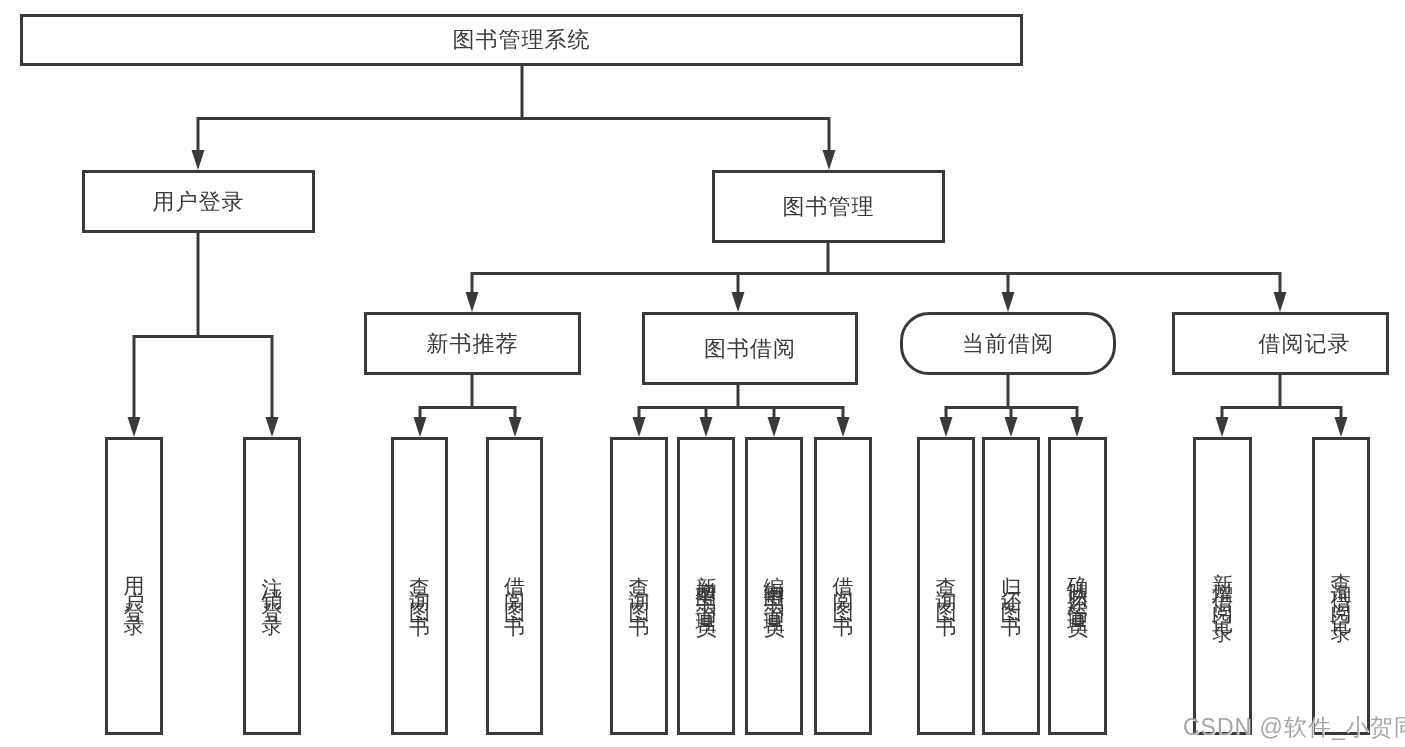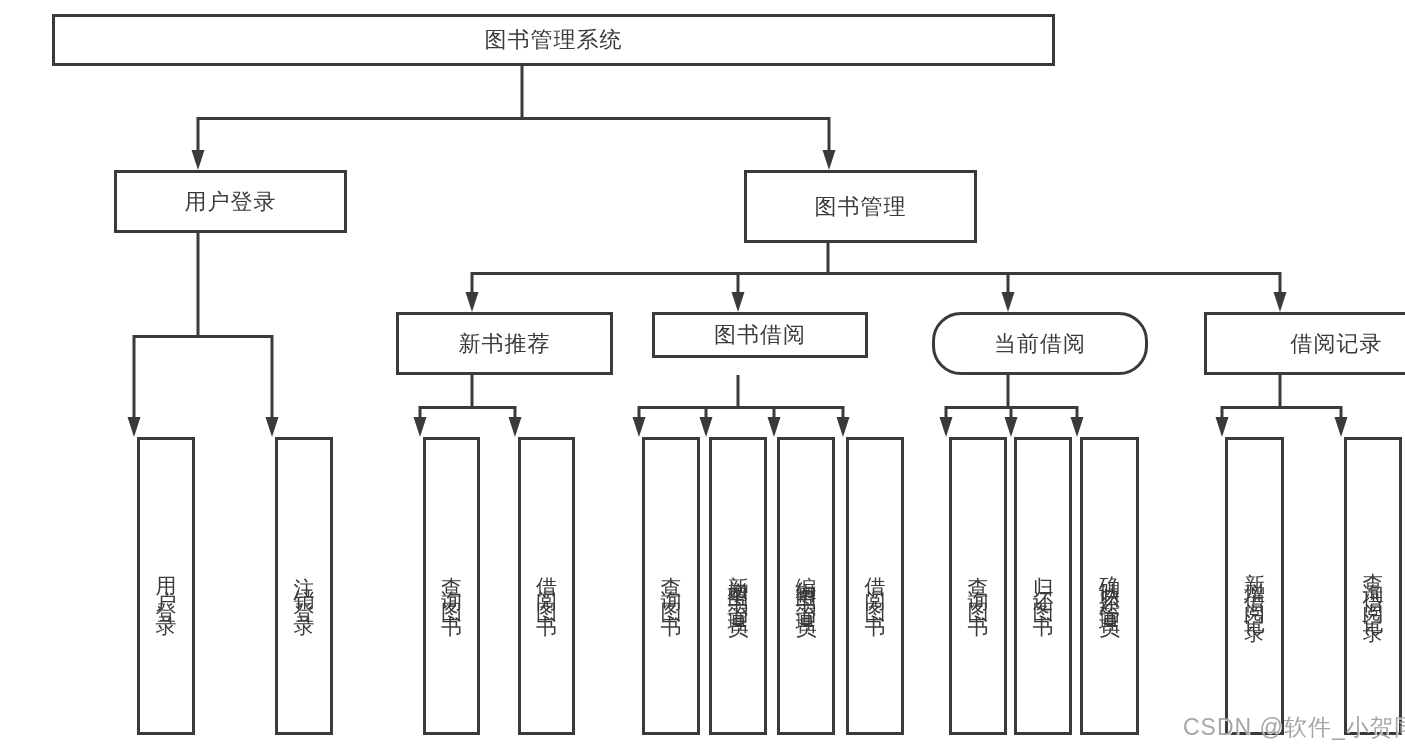--- a/index.html
+++ b/index.html
@@ -17,21 +17,20 @@
     box-sizing:border-box;
     border:3px solid #3a3a3a;
     background:#ffffff;
     display:flex;
     align-items:center;
     justify-content:center;
     font-size:22px;
     letter-spacing:1px;
     z-index:2;
     white-space:nowrap;
-    margin-left:32px;
   }
   .vnode {
     writing-mode:vertical-rl;
     text-orientation:mixed;
     font-size:21px;
     white-space:normal;
   }
   .ls-short { letter-spacing:13px; }
   .ls-med   { letter-spacing:10px; }
   .ls-long  { letter-spacing:6px;  }
@@ -90,21 +89,21 @@
       <polygon points="1334.5,417 1347.5,417 1341,437"></polygon>
     </g>
   </svg>
 
   <div class="node" style="left:20px; top:14px; width:1003px; height:52px;">图书管理系统</div>
 
   <div class="node" style="left:82px; top:170px; width:233px; height:63px;">用户登录</div>
   <div class="node" style="left:712px; top:170px; width:233px; height:73px;">图书管理</div>
 
   <div class="node" style="left:364px; top:312px; width:217px; height:63px;text-align:right;">新书推荐</div>
-  <div class="node" style="left:620px; top:312px; width:216px; height:46px;">图书借阅</div>
+  <div class="node" style="left:642px; top:312px; width:216px; height:73px;">图书借阅</div>
   <div class="node" style="left:900px; top:312px; width:216px; height:63px;border-radius:29px;">当前借阅</div>
   <div class="node" style="left:1172px; top:312px; width:217px; height:63px;padding-left:48px;">借阅记录</div>
 
   <div class="node vnode ls-short" style="left:105px; top:437px; width:58px; height:298px;">用户登录</div>
   <div class="node vnode ls-short" style="left:243px; top:437px; width:58px; height:298px;">注销登录</div>
 
   <div class="node vnode ls-short" style="left:391px; top:437px; width:57px; height:298px;">查询图书</div>
   <div class="node vnode ls-short" style="left:486px; top:437px; width:57px; height:298px;">借阅图书</div>
 
   <div class="node vnode ls-short" style="left:610px; top:437px; width:58px; height:298px;">查询图书</div>

